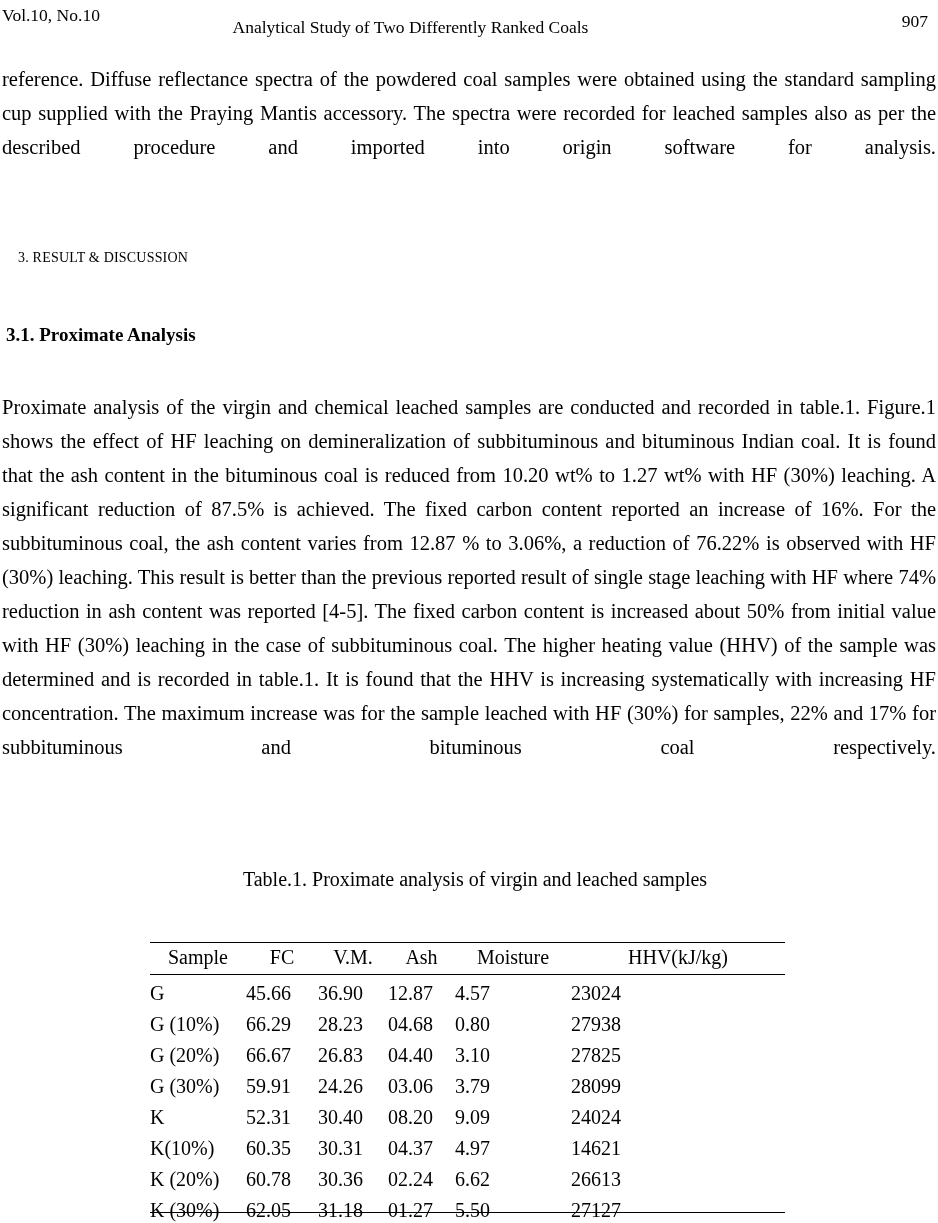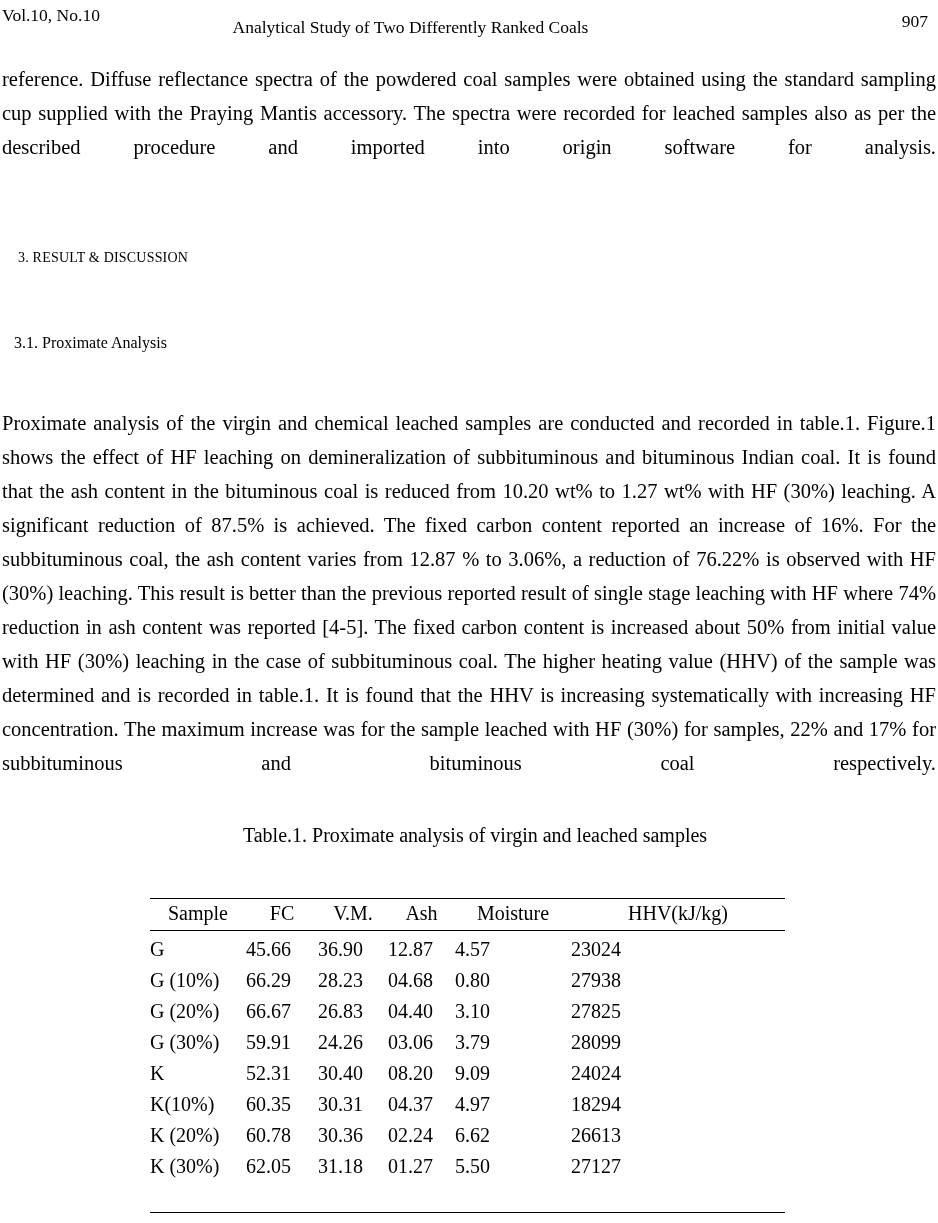--- a/index.html
+++ b/index.html
@@ -80,31 +80,31 @@
   .gap-lg { height: 38px; }
 
   h2.sec-head {
     margin: 16px;
     font-size: 14px;
     font-weight: normal;
     line-height: 28px;
     letter-spacing: 0.2px;
   }
   h3.sub-head {
-    margin: 12px;
-    font-size: 16px;
-    font-weight: normal;
+    margin: 4px;
+    font-size: 19px;
+    font-weight: bold;
     line-height: 26px;
   }
 
   
   .table-block {
     position: absolute;
     left: 0;
-    top: 820px;
+    top: 864px;
     width: 938px;
   }
   .table-caption {
     font-size: 20px;
     line-height: 30px;
     text-align: center;
     margin-left: 12px;
   }
   .table-wrap {
     position: absolute;
@@ -234,21 +234,21 @@
             <td class="col-ash">08.20</td>
             <td class="col-moist">9.09</td>
             <td class="col-hhv">24024</td>
           </tr>
           <tr>
             <td class="col-sample">K(10%)</td>
             <td class="col-fc">60.35</td>
             <td class="col-vm">30.31</td>
             <td class="col-ash">04.37</td>
             <td class="col-moist">4.97</td>
-            <td class="col-hhv">18294</td>
+            <td class="col-hhv">14621</td>
           </tr>
           <tr>
             <td class="col-sample">K (20%)</td>
             <td class="col-fc">60.78</td>
             <td class="col-vm">30.36</td>
             <td class="col-ash">02.24</td>
             <td class="col-moist">6.62</td>
             <td class="col-hhv">26613</td>
           </tr>
           <tr>

